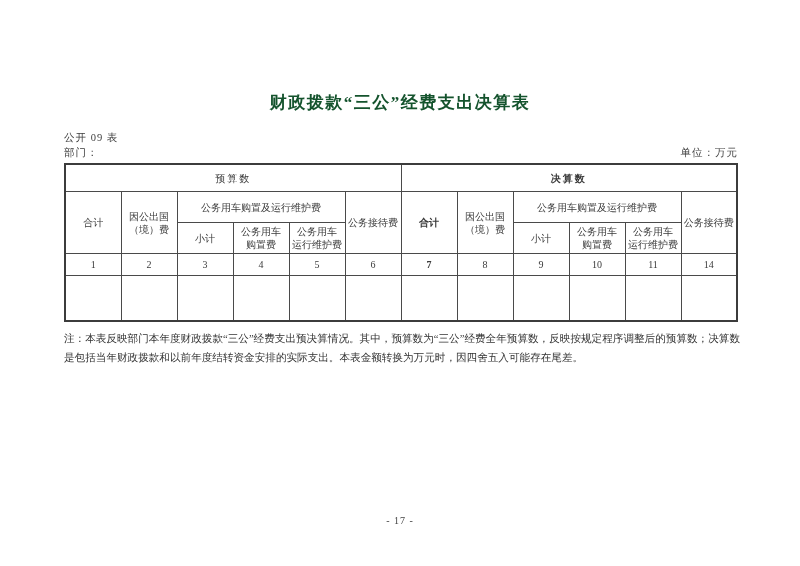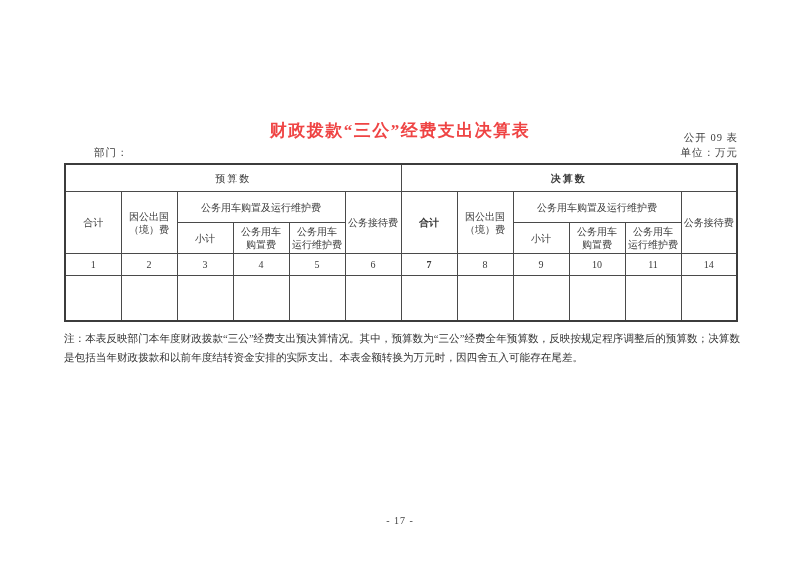--- a/index.html
+++ b/index.html
@@ -7,35 +7,35 @@
     width: 800px; height: 566px;
     background: #ffffff;
     font-family: "Liberation Serif", "DejaVu Serif", serif;
     color: #3a3a3a;
     position: relative;
     overflow: hidden;
   }
   .sheet { position: absolute; inset: 0; background: #fff; }
 
   .title {
-    position: absolute; top: 119px; left: 0; width: 100%;
+    position: absolute; top: 91px; left: 0; width: 100%;
     text-align: center;
-    font-size: 17px; font-weight: bold; color: #ef4444;
+    font-size: 17px; font-weight: bold; color: #14532d;
     letter-spacing: 1.5px;
   }
   .meta-code {
     position: absolute; top: 131px; left: 64px; width: 674px;
-    text-align: right; font-size: 10.5px; color: #3d3d3d;
+    font-size: 10.5px; color: #3d3d3d;
     letter-spacing: 1px;
   }
   .meta-row {
     position: absolute; top: 146px; left: 64px; width: 674px;
     font-size: 10.5px; color: #3d3d3d;
   }
-  .meta-row .dept { float: left; letter-spacing: 1px; margin-left: 30px; }
+  .meta-row .dept { float: left; letter-spacing: 1px; }
   .meta-row .unit { float: right; letter-spacing: 1px; text-align: center; }
 
   table.fin {
     position: absolute; top: 163px; left: 64px;
     width: 674px;
     border-collapse: collapse; table-layout: fixed;
     border: 2px solid #3c3c3c;
   }
   table.fin td {
     border: 1px solid #4a4a4a;

